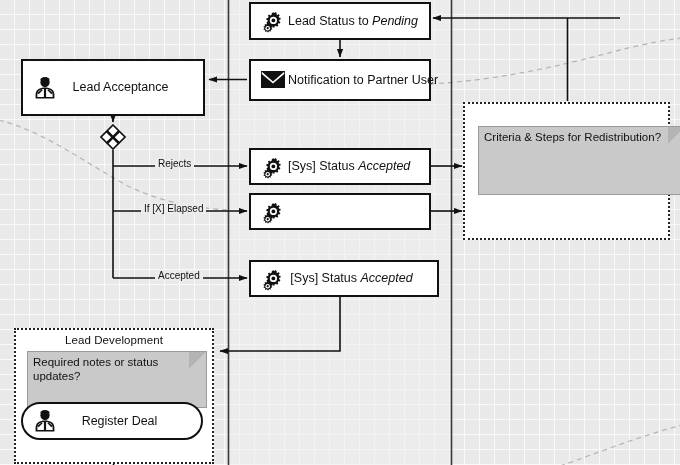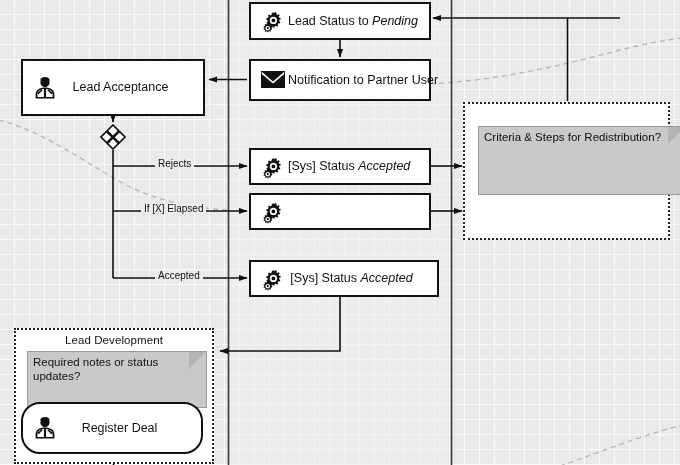--- a/index.html
+++ b/index.html
@@ -286,21 +286,21 @@
           <circle cx="6.7" cy="19.2" r="2.3" fill="#fff"></circle>
           <circle cx="6.7" cy="19.2" r="1.1" fill="#111"></circle>
         </g>
       </svg>
     </span>
     <span class="tlabel">
       <span>[Sys] Status </span><em>Accepted</em>
     </span>
   </div>
 
-  <div class="task" style="left:21px;top:402px;width:182px;height:52px;border-radius:19px;">
+  <div class="task" style="left:21px;top:402px;width:182px;height:38px;border-radius:19px;">
     <span class="ticon">
       <svg width="26" height="24" viewBox="0 0 26 24">
         <ellipse cx="13" cy="6.2" rx="4.6" ry="5.0" fill="#111"></ellipse>
         <path d="M13 1.2 C 9.0 1.2 8.2 3.0 8.4 4.6 C 9.6 3.4 11.2 3.0 13 3.0 C 14.8 3.0 16.4 3.4 17.6 4.6 C 17.8 3.0 17.0 1.2 13 1.2 Z" fill="#111"></path>
         <path d="M13 11.6 C 7.6 11.6 3.6 14.2 3.6 18.6 L3.6 22.4 L22.4 22.4 L22.4 18.6 C 22.4 14.2 18.4 11.6 13 11.6 Z" fill="#111"></path>
         <path d="M13 13.0 C 9.0 13.0 5.4 14.8 5.4 18.4 L5.4 21.0 L20.6 21.0 L20.6 18.4 C 20.6 14.8 17.0 13.0 13 13.0 Z" fill="#fff"></path>
         <rect x="11.9" y="12.2" width="2.2" height="9.0" fill="#111"></rect>
         <path d="M5.4 17.0 L9.6 13.2 L10.6 14.2 L6.6 18.2 Z" fill="#111"></path>
         <path d="M20.6 17.0 L16.4 13.2 L15.4 14.2 L19.4 18.2 Z" fill="#111"></path>
       </svg>

